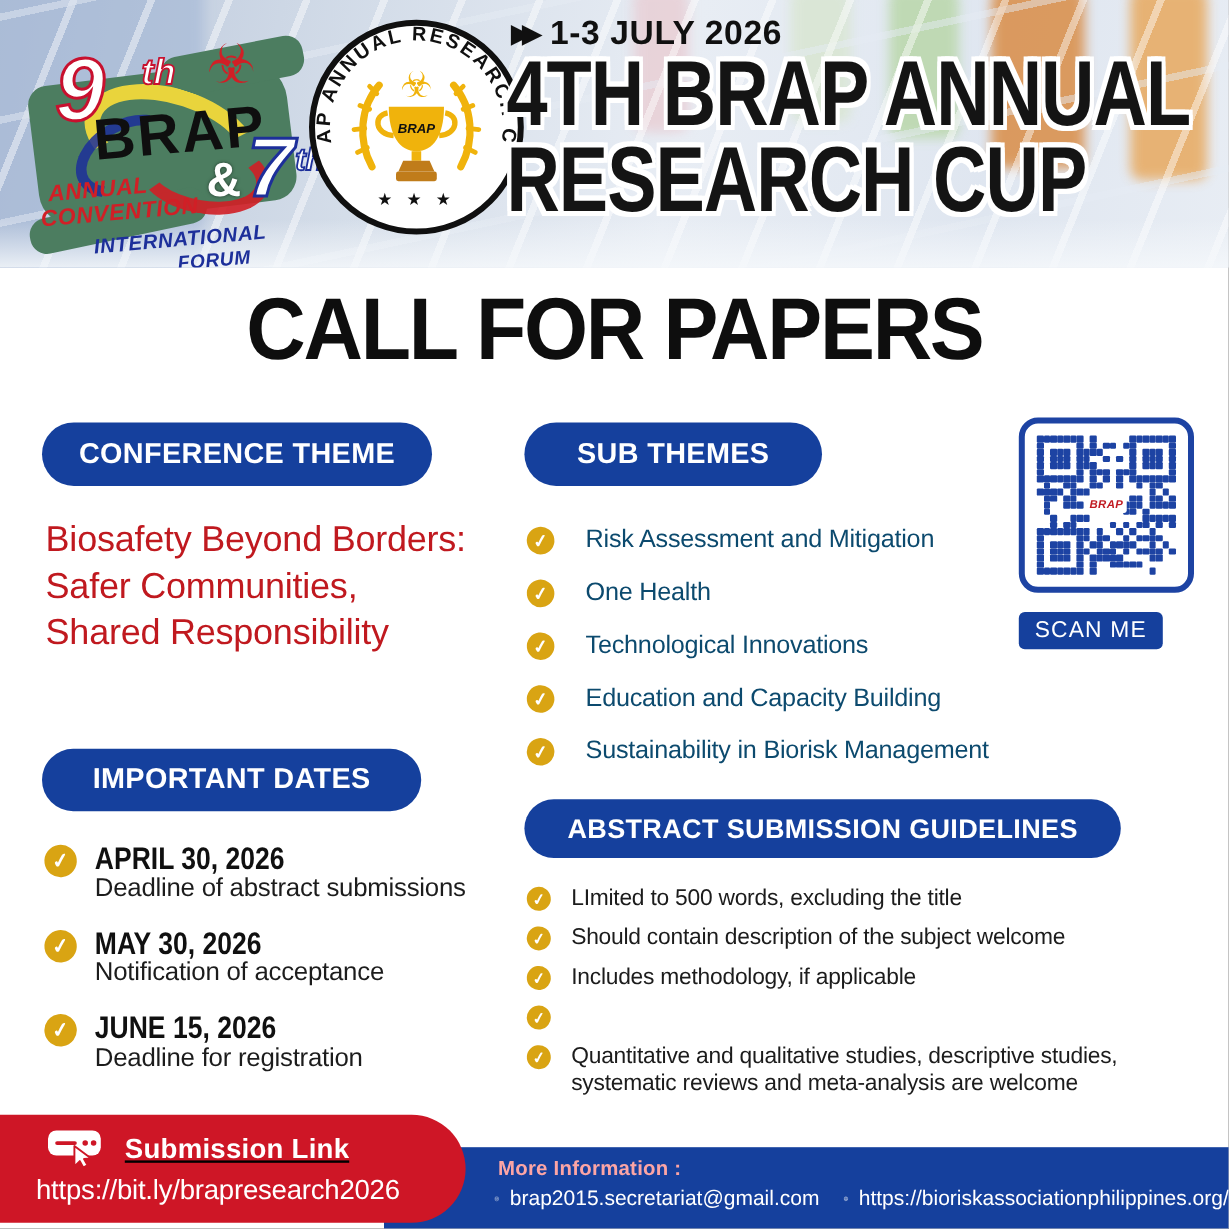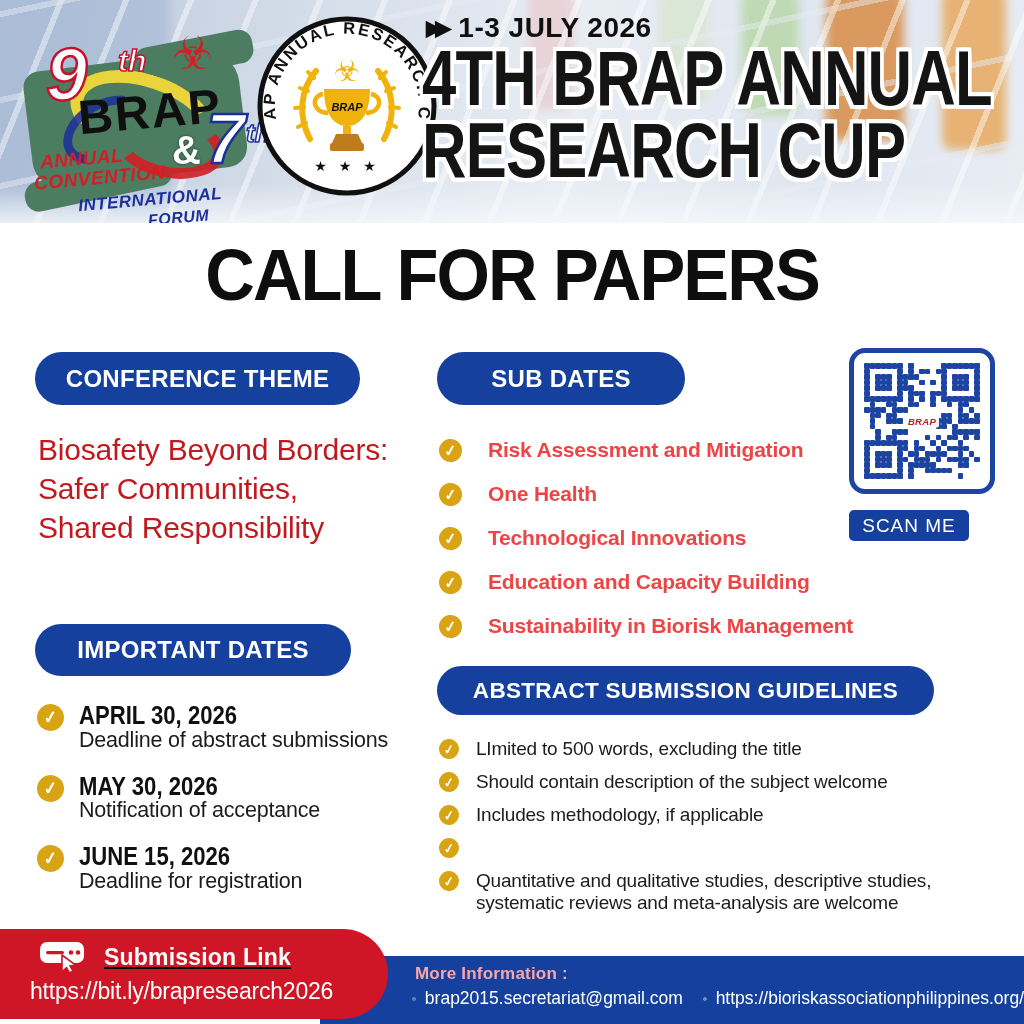--- a/index.html
+++ b/index.html
@@ -91,21 +91,21 @@
   
   .theme-text{ position:absolute; left:38px; top:430px; width:352px; font-size:30px; line-height:1.3;
     color:#c0191f; letter-spacing:-.2px; }
 
   
   .check{ border-radius:50%; background:#d9a413; color:#fff; display:flex; align-items:center;
     justify-content:center; font-weight:700; flex:0 0 auto; transform:rotate(-8deg); }
   .sub-list{ position:absolute; left:439px; top:428px; width:420px; }
   .sub-list .row{ display:flex; align-items:center; gap:26px; height:44px; }
   .sub-list .check{ width:23px; height:23px; font-size:15px; }
-  .sub-list .lbl{ font-size:21px; color:#ef4444; letter-spacing:-.2px;font-weight:bold; }
+  .sub-list .lbl{ font-size:21px; color:#0c4a6e; letter-spacing:-.2px; }
 
   .dates-list{ position:absolute; left:37px; top:702px; width:400px; }
   .dates-list .row{ display:flex; align-items:flex-start; gap:15px; margin-bottom:21px; }
   .dates-list .check{ width:27px; height:27px; font-size:17px; margin-top:2px; }
   .d-date{ font-size:26px; font-weight:900; color:#101010; line-height:1.02; letter-spacing:0;
     transform:scaleX(.85); transform-origin:left top; white-space:nowrap; }
   .d-desc{ font-size:21.5px; color:#1c1c1c; line-height:1.08; letter-spacing:-.2px; }
 
   .guide-list{ position:absolute; left:439px; top:738px; width:578px; }
   .guide-list .row{ display:flex; align-items:flex-start; gap:17px; margin-bottom:11.5px; }
@@ -225,21 +225,21 @@
     </div>
     <div class="row">
       <div class="check">✓</div>
       <div>
         <div class="d-date">JUNE 15, 2026</div>
         <div class="d-desc">Deadline for registration</div>
       </div>
     </div>
   </div>
 
-  <div class="pill pill-sub">SUB DATES</div>
+  <div class="pill pill-sub">SUB THEMES</div>
   <div class="sub-list">
     <div class="row">
       <div class="check">✓</div>
       <div class="lbl">Risk Assessment and Mitigation</div>
     </div>
     <div class="row">
       <div class="check">✓</div>
       <div class="lbl">One Health</div>
     </div>
     <div class="row">

